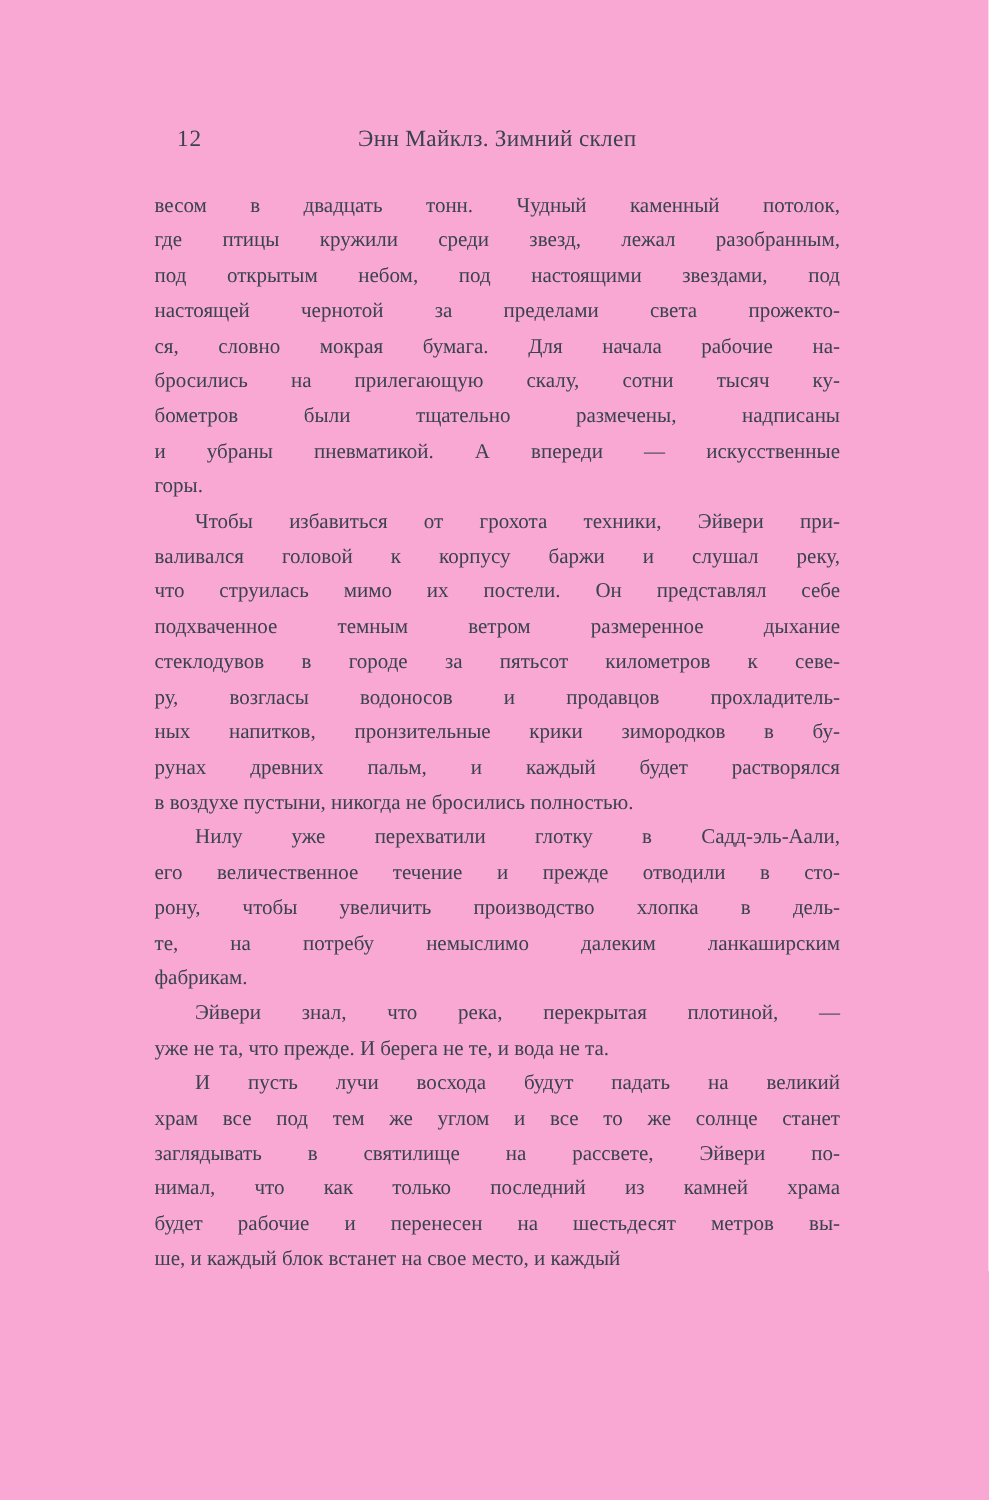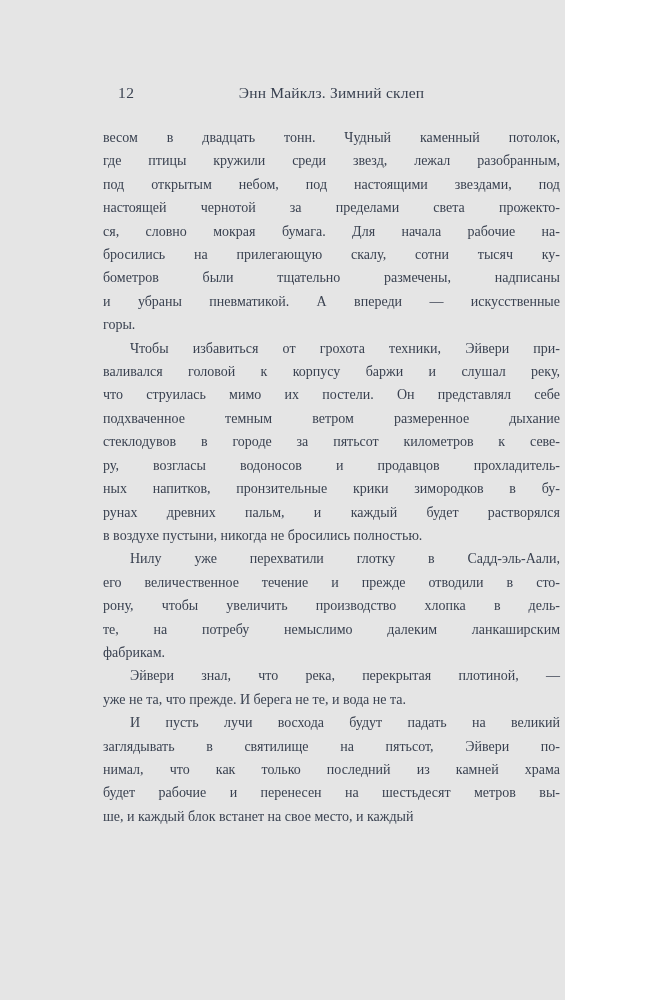--- a/index.html
+++ b/index.html
@@ -3,23 +3,23 @@
 <meta charset="utf-8">
 <style>
   * { margin: 0; padding: 0; box-sizing: border-box; }
   html, body {
     width: 659px;
     background: #ffffff;
     font-family: "Liberation Serif", "DejaVu Serif", serif;
   }
   .page {
     position: relative;
-    width: 565px;
+    width: 659px;
     height: 1000px;
-    background: #e5e5e5;
+    background: #f9a8d4;
     overflow: hidden;
     padding-left: 12px;
   }
   .running-header {
     position: absolute;
     left: 103px;
     top: 84px;
     width: 457px;
     height: 20px;
     font-size: 15.5px;
@@ -96,19 +96,20 @@
         <div class="line">рону, чтобы увеличить производство хлопка в дель-</div>
         <div class="line">те, на потребу немыслимо далеким ланкаширским</div>
         <div class="line para-last">фабрикам.</div>
       </div>
       <div class="paragraph indented">
         <div class="line para-first">Эйвери знал, что река, перекрытая плотиной, —</div>
         <div class="line para-last">уже не та, что прежде. И берега не те, и вода не та.</div>
       </div>
       <div class="paragraph indented">
         <div class="line para-first">И пусть лучи восхода будут падать на великий</div>
-        <div class="line">заглядывать в святилище на пятьсот, Эйвери по-</div>
+        <div class="line">храм все под тем же углом и все то же солнце станет</div>
+        <div class="line">заглядывать в святилище на рассвете, Эйвери по-</div>
         <div class="line">нимал, что как только последний из камней храма</div>
         <div class="line">будет рабочие и перенесен на шестьдесят метров вы-</div>
         <div class="line para-last">ше, и каждый блок встанет на свое место, и каждый</div>
       </div>
     </div>
 </div>
 
 </body></html>

